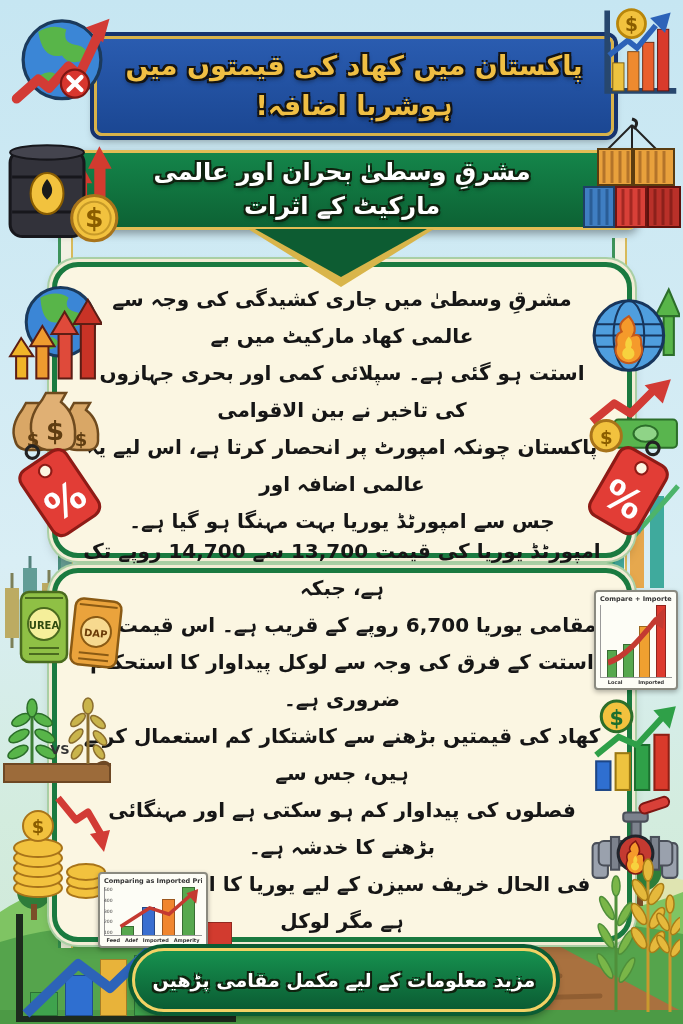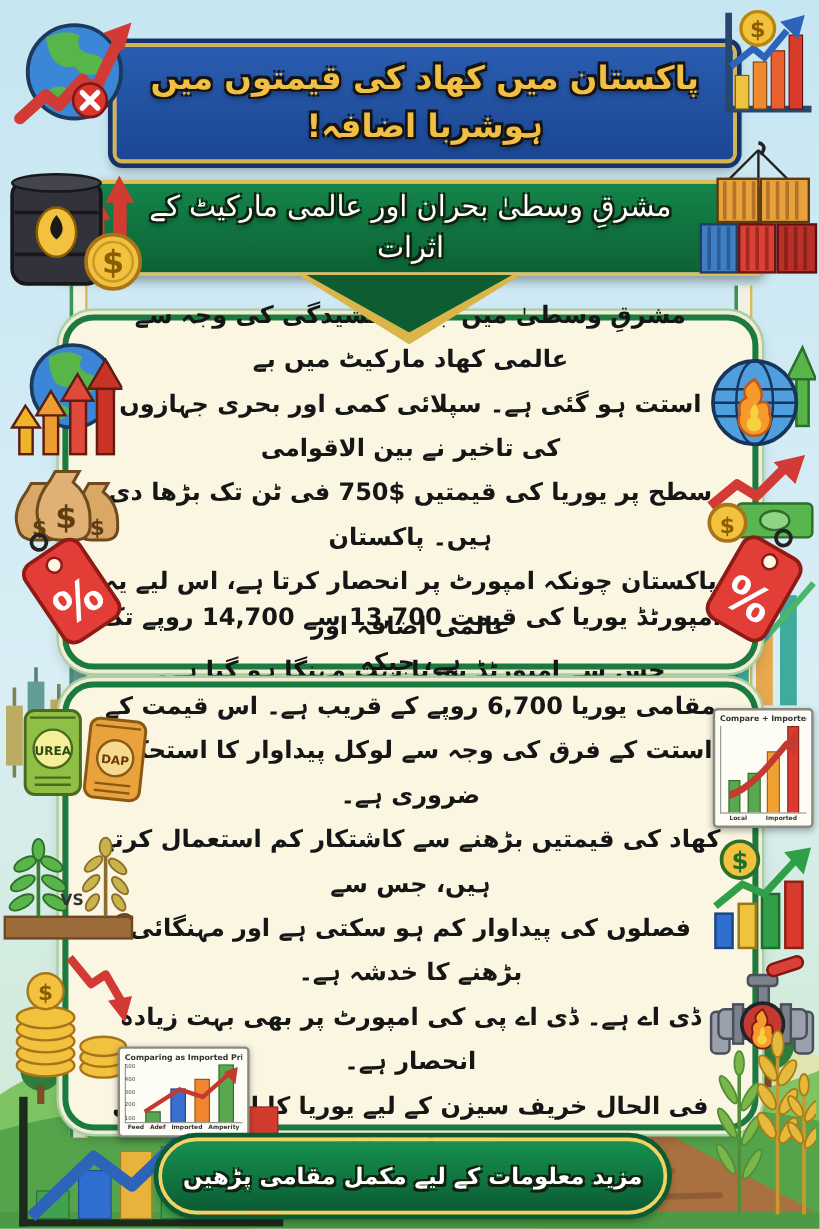--- a/index.html
+++ b/index.html
@@ -14,21 +14,21 @@
   .banner-blue{position:absolute;left:94px;top:36px;width:520px;height:100px;
     background:linear-gradient(#2a5cb0,#1b4793);border:3px solid #d8b24a;border-radius:8px;
     box-shadow:0 0 0 4px #16336e,0 5px 9px rgba(0,0,0,.35);
     display:flex;align-items:center;justify-content:flex-start;text-align:center;padding:4px 14px;box-sizing:border-box;z-index:3;}
   .title-text{color:#f0bf44;font-weight:700;font-size:27px;line-height:1.5;
     text-shadow:-2px -2px 0 #141414,2px -2px 0 #141414,-2px 2px 0 #141414,2px 2px 0 #141414,0 3px 5px rgba(0,0,0,.55);}
   .banner-green{position:absolute;left:46px;top:150px;width:592px;height:80px;
     background:linear-gradient(#14854a,#0d6234);border:3px solid #e2bd55;border-radius:10px;
     box-shadow:0 4px 9px rgba(0,0,0,.35);display:flex;align-items:center;justify-content:center;
     text-align:center;padding:4px 70px;box-sizing:border-box;z-index:2;}
-  .subtitle-text{color:#ffffff;font-weight:400;font-size:24px;line-height:1.4;
+  .subtitle-text{color:#ffffff;font-weight:700;font-size:24px;line-height:1.4;
     text-shadow:-2px -2px 0 #10220f,2px -2px 0 #10220f,-2px 2px 0 #10220f,2px 2px 0 #10220f,0 3px 4px rgba(0,0,0,.5);}
   .tri-outer{position:absolute;left:248px;top:229px;width:186px;height:58px;background:#d9b54a;
     clip-path:polygon(0 0,100% 0,50% 100%);z-index:4;}
   .tri-inner{position:absolute;left:7px;top:0;width:172px;height:48px;background:#0d5c32;
     clip-path:polygon(0 0,100% 0,50% 100%);}
   .cbox{position:absolute;left:52px;width:580px;background:#fbf6e2;border:5px solid #1a7a40;border-radius:26px;
     box-shadow:0 0 0 3px #f2ecd4,0 0 0 5px #a9cfa4,0 5px 12px rgba(0,0,0,.25);
     box-sizing:border-box;display:flex;flex-direction:column;justify-content:center;
     padding:14px 24px;z-index:3;}
   .box1{top:262px;height:296px;}
@@ -113,32 +113,30 @@
   <div class="banner-green">
     <span class="subtitle-text" dir="rtl">مشرقِ وسطیٰ بحران اور عالمی مارکیٹ کے اثرات</span>
   </div>
   <div class="tri-outer">
       <div class="tri-inner"></div>
     </div>
 
   <div class="cbox box1" dir="rtl">
     <p>مشرقِ وسطیٰ میں جاری کشیدگی کی وجہ سے عالمی کھاد مارکیٹ میں بے</p>
     <p>استت ہو گئی ہے۔ سپلائی کمی اور بحری جہازوں کی تاخیر نے بین الاقوامی</p>
-    <p>سطح پر یوریا کی قیمتیں $750 فی ٹن تک بڑھا دی ہیں۔ پاکستان</p>
     <p>پاکستان چونکہ امپورٹ پر انحصار کرتا ہے، اس لیے یہ عالمی اضافہ اور</p>
     <p>جس سے امپورٹڈ یوریا بہت مہنگا ہو گیا ہے۔</p>
   </div>
 
   <div class="cbox box2" dir="rtl">
     <p>امپورٹڈ یوریا کی قیمت 13,700 سے 14,700 روپے تک ہے، جبکہ</p>
     <p>مقامی یوریا 6,700 روپے کے قریب ہے۔ اس قیمت کے</p>
     <p>استت کے فرق کی وجہ سے لوکل پیداوار کا استحکام ضروری ہے۔</p>
     <p>کھاد کی قیمتیں بڑھنے سے کاشتکار کم استعمال کرتے ہیں، جس سے</p>
     <p>فصلوں کی پیداوار کم ہو سکتی ہے اور مہنگائی بڑھنے کا خدشہ ہے۔</p>
-    <p>ڈی اے ہے۔ ڈی اے پی کی امپورٹ پر بھی بہت زیادہ انحصار ہے۔</p>
     <p>فی الحال خریف سیزن کے لیے یوریا کا اسٹاک کافی ہے مگر لوکل</p>
     <p style="padding-right:110px">پیداوار جاری رہنا اہم ہے۔</p>
   </div>
 
   <div class="ic" style="left:8px;top:8px;width:108px;height:108px">
     <svg viewBox="0 0 100 100">
       <circle cx="50" cy="48" r="36" fill="#3b86d6" stroke="#1b3a5c" stroke-width="3"></circle>
       <path d="M28 22 q14 -8 26 -2 q-4 12 8 14 q14 2 10 14 q-16 6 -22 -4 q-18 4 -22 -22z" fill="#58b549"></path>
       <path d="M30 62 q10 -6 18 2 q-2 10 -14 8 q-8 -4 -4 -10z" fill="#58b549"></path>
       <polyline points="8,84 28,66 38,74 56,54 66,62 84,24" fill="none" stroke="#d23b35" stroke-width="9" stroke-linecap="round" stroke-linejoin="round"></polyline>

